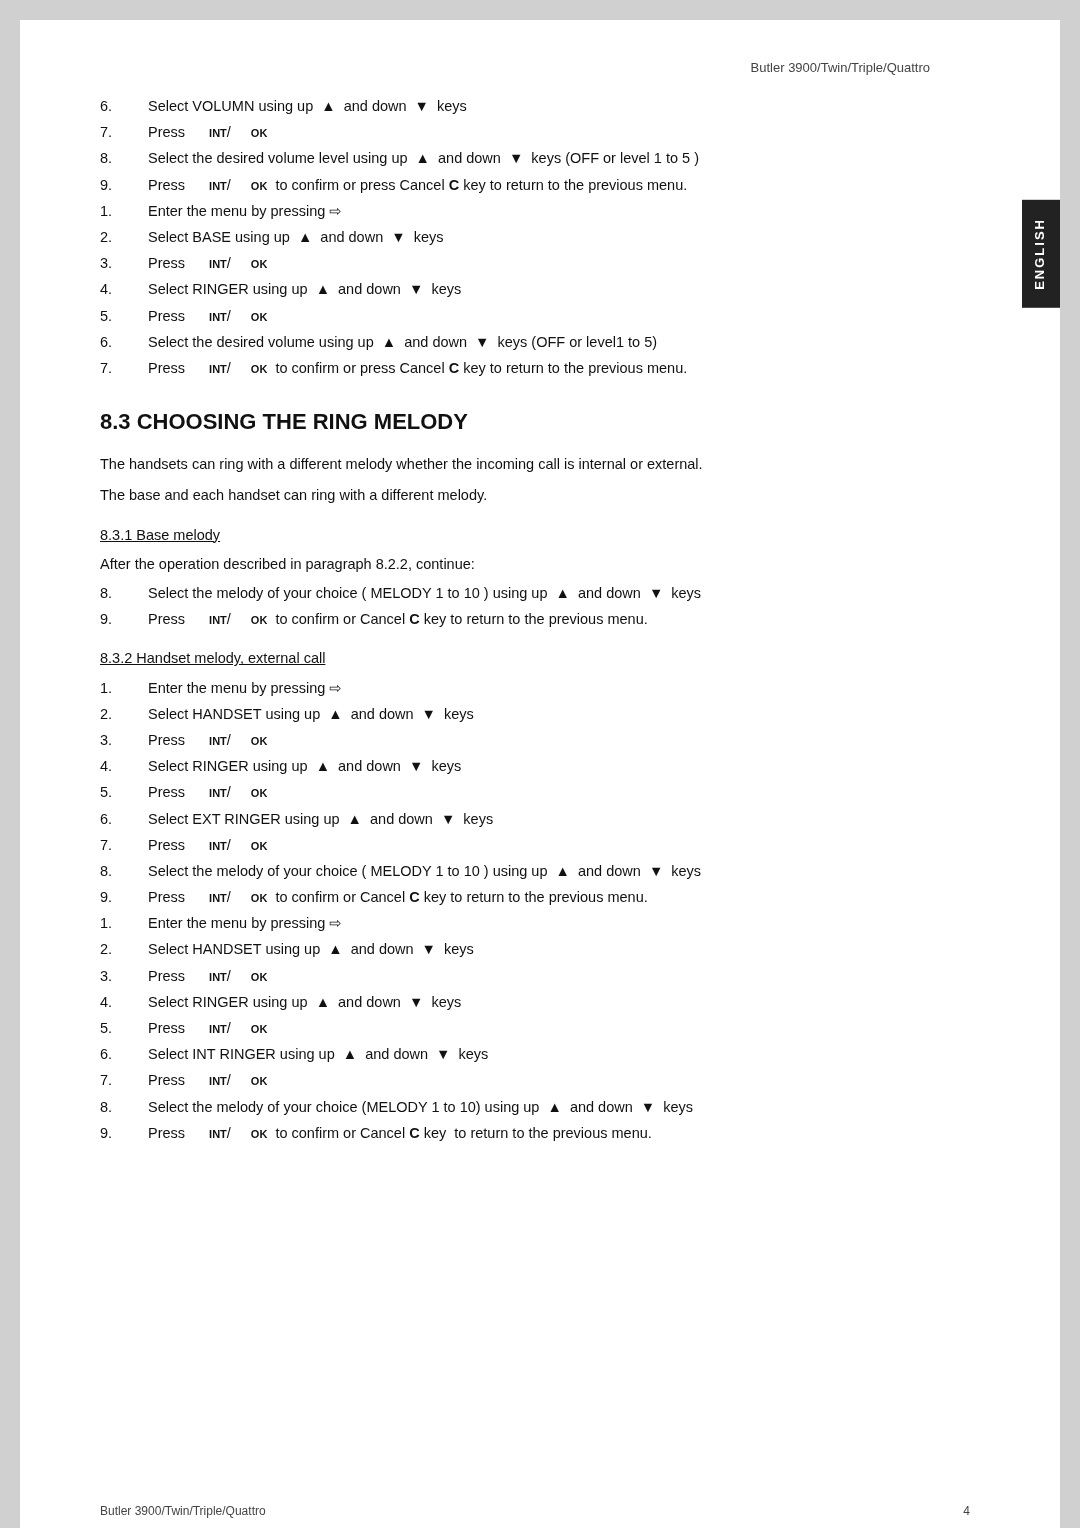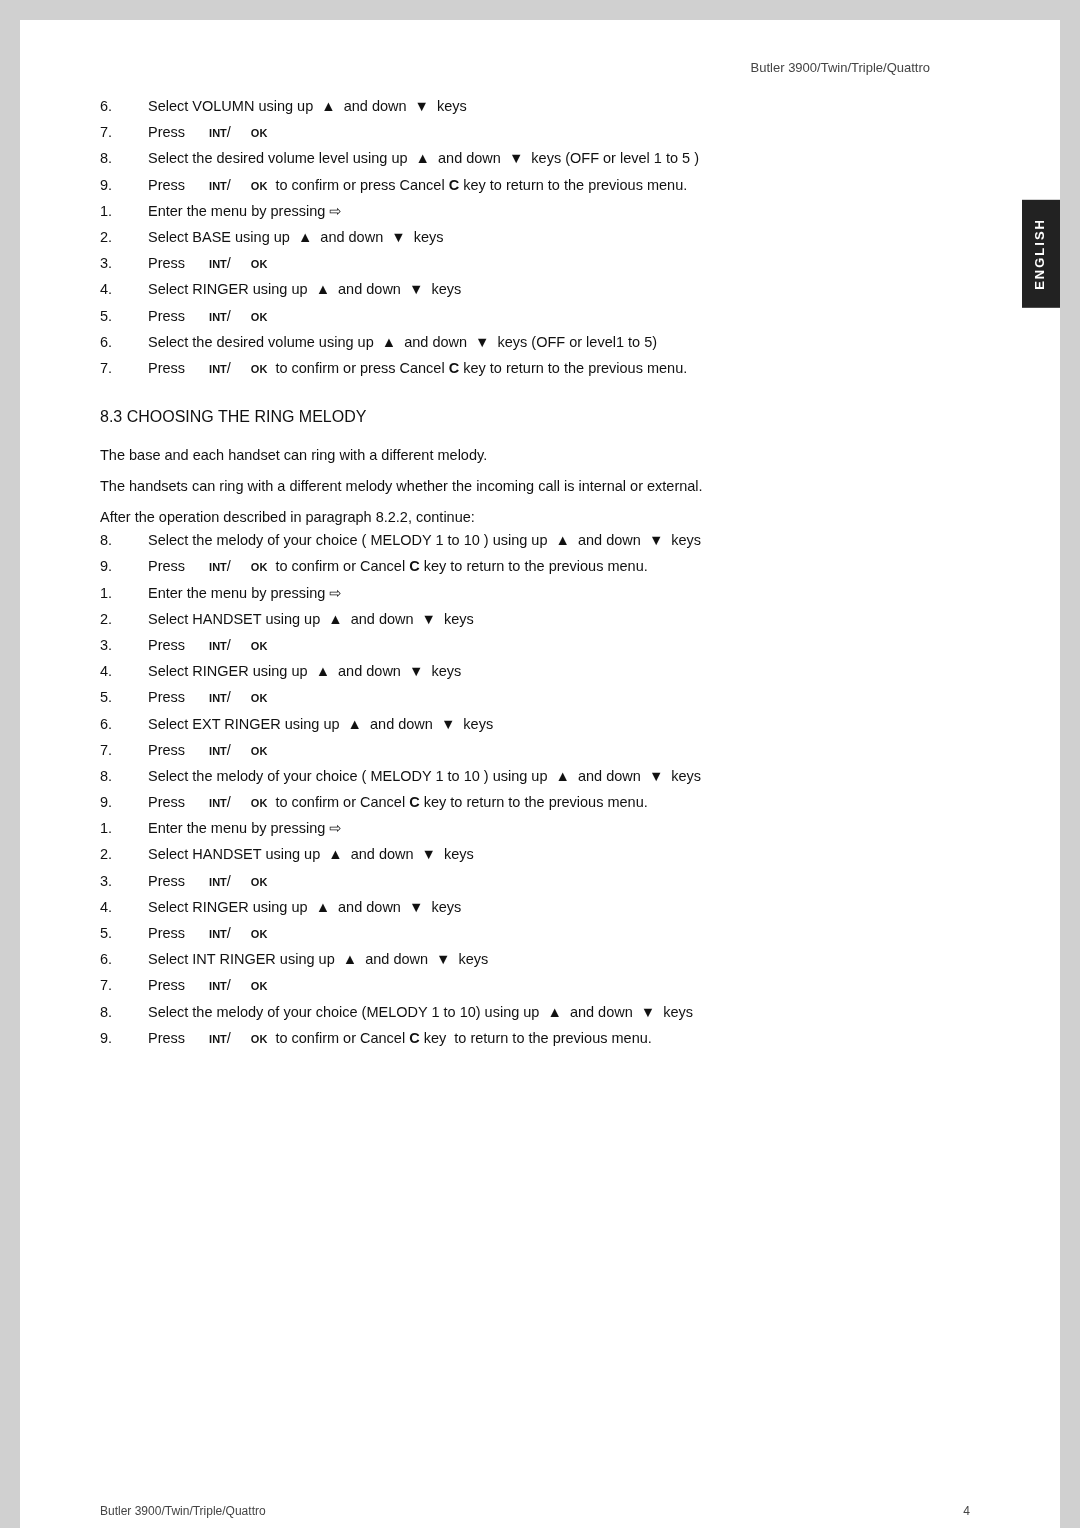--- a/index.html
+++ b/index.html
@@ -87,34 +87,34 @@
 
     .subsection-title {
       text-decoration: underline;
       font-size: 14.5px;
       margin-top: 16px;
       margin-bottom: 6px;
       display: block;
     }
 
     .section-heading {
-      font-size: 16px;
-      font-weight: normal;
+      font-size: 22px;
+      font-weight: bold;
       margin: 24px 0 14px 0;
     }
 
     .small-caps {
       font-size: 11px;
       font-weight: bold;
       vertical-align: baseline;
       padding-left: 20px;
     }
 
     p {
-      margin-bottom: 0;
+      margin-bottom: 6px;
     }
 
     .section-intro {
       margin-bottom: 8px;
     }
   </style>
 </head>
 <body>
 
 <div class="page">
@@ -174,35 +174,37 @@
         <span class="list-content">Select the desired volume using up &nbsp;▲&nbsp; and down &nbsp;▼&nbsp; keys (OFF or level1 to 5)</span>
       </li>
       <li>
         <span class="list-num">7.</span>
         <span class="list-content">Press <span class="small-caps">INT</span>/<span class="small-caps">OK</span>&nbsp; to confirm or press Cancel <strong>C</strong> key to return to the previous menu.</span>
       </li>
     </ul>
 
     <div class="section-heading">8.3  CHOOSING THE RING MELODY</div>
 
+    <p class="section-intro">The handsets can ring with a different melody whether the incoming call is internal or external.</p>
     <p class="section-intro">The base and each handset can ring with a different melody.</p>
-    <p class="section-intro">The handsets can ring with a different melody whether the incoming call is internal or external.</p>
-
+
+    <span class="subsection-title">8.3.1  Base melody</span>
     <p>After the operation described in paragraph 8.2.2, continue:</p>
     <ul class="numbered-list">
       <li>
         <span class="list-num">8.</span>
         <span class="list-content">Select the melody of your choice ( MELODY 1 to 10 ) using up &nbsp;▲&nbsp; and down &nbsp;▼&nbsp; keys</span>
       </li>
       <li>
         <span class="list-num">9.</span>
         <span class="list-content">Press <span class="small-caps">INT</span>/<span class="small-caps">OK</span>&nbsp; to confirm or Cancel <strong>C</strong> key to return to the previous menu.</span>
       </li>
     </ul>
 
+    <span class="subsection-title">8.3.2  Handset melody, external call</span>
     <ul class="numbered-list">
       <li>
         <span class="list-num">1.</span>
         <span class="list-content">Enter the menu by pressing ⇨</span>
       </li>
       <li>
         <span class="list-num">2.</span>
         <span class="list-content">Select HANDSET using up &nbsp;▲&nbsp; and down &nbsp;▼&nbsp; keys</span>
       </li>
       <li>

